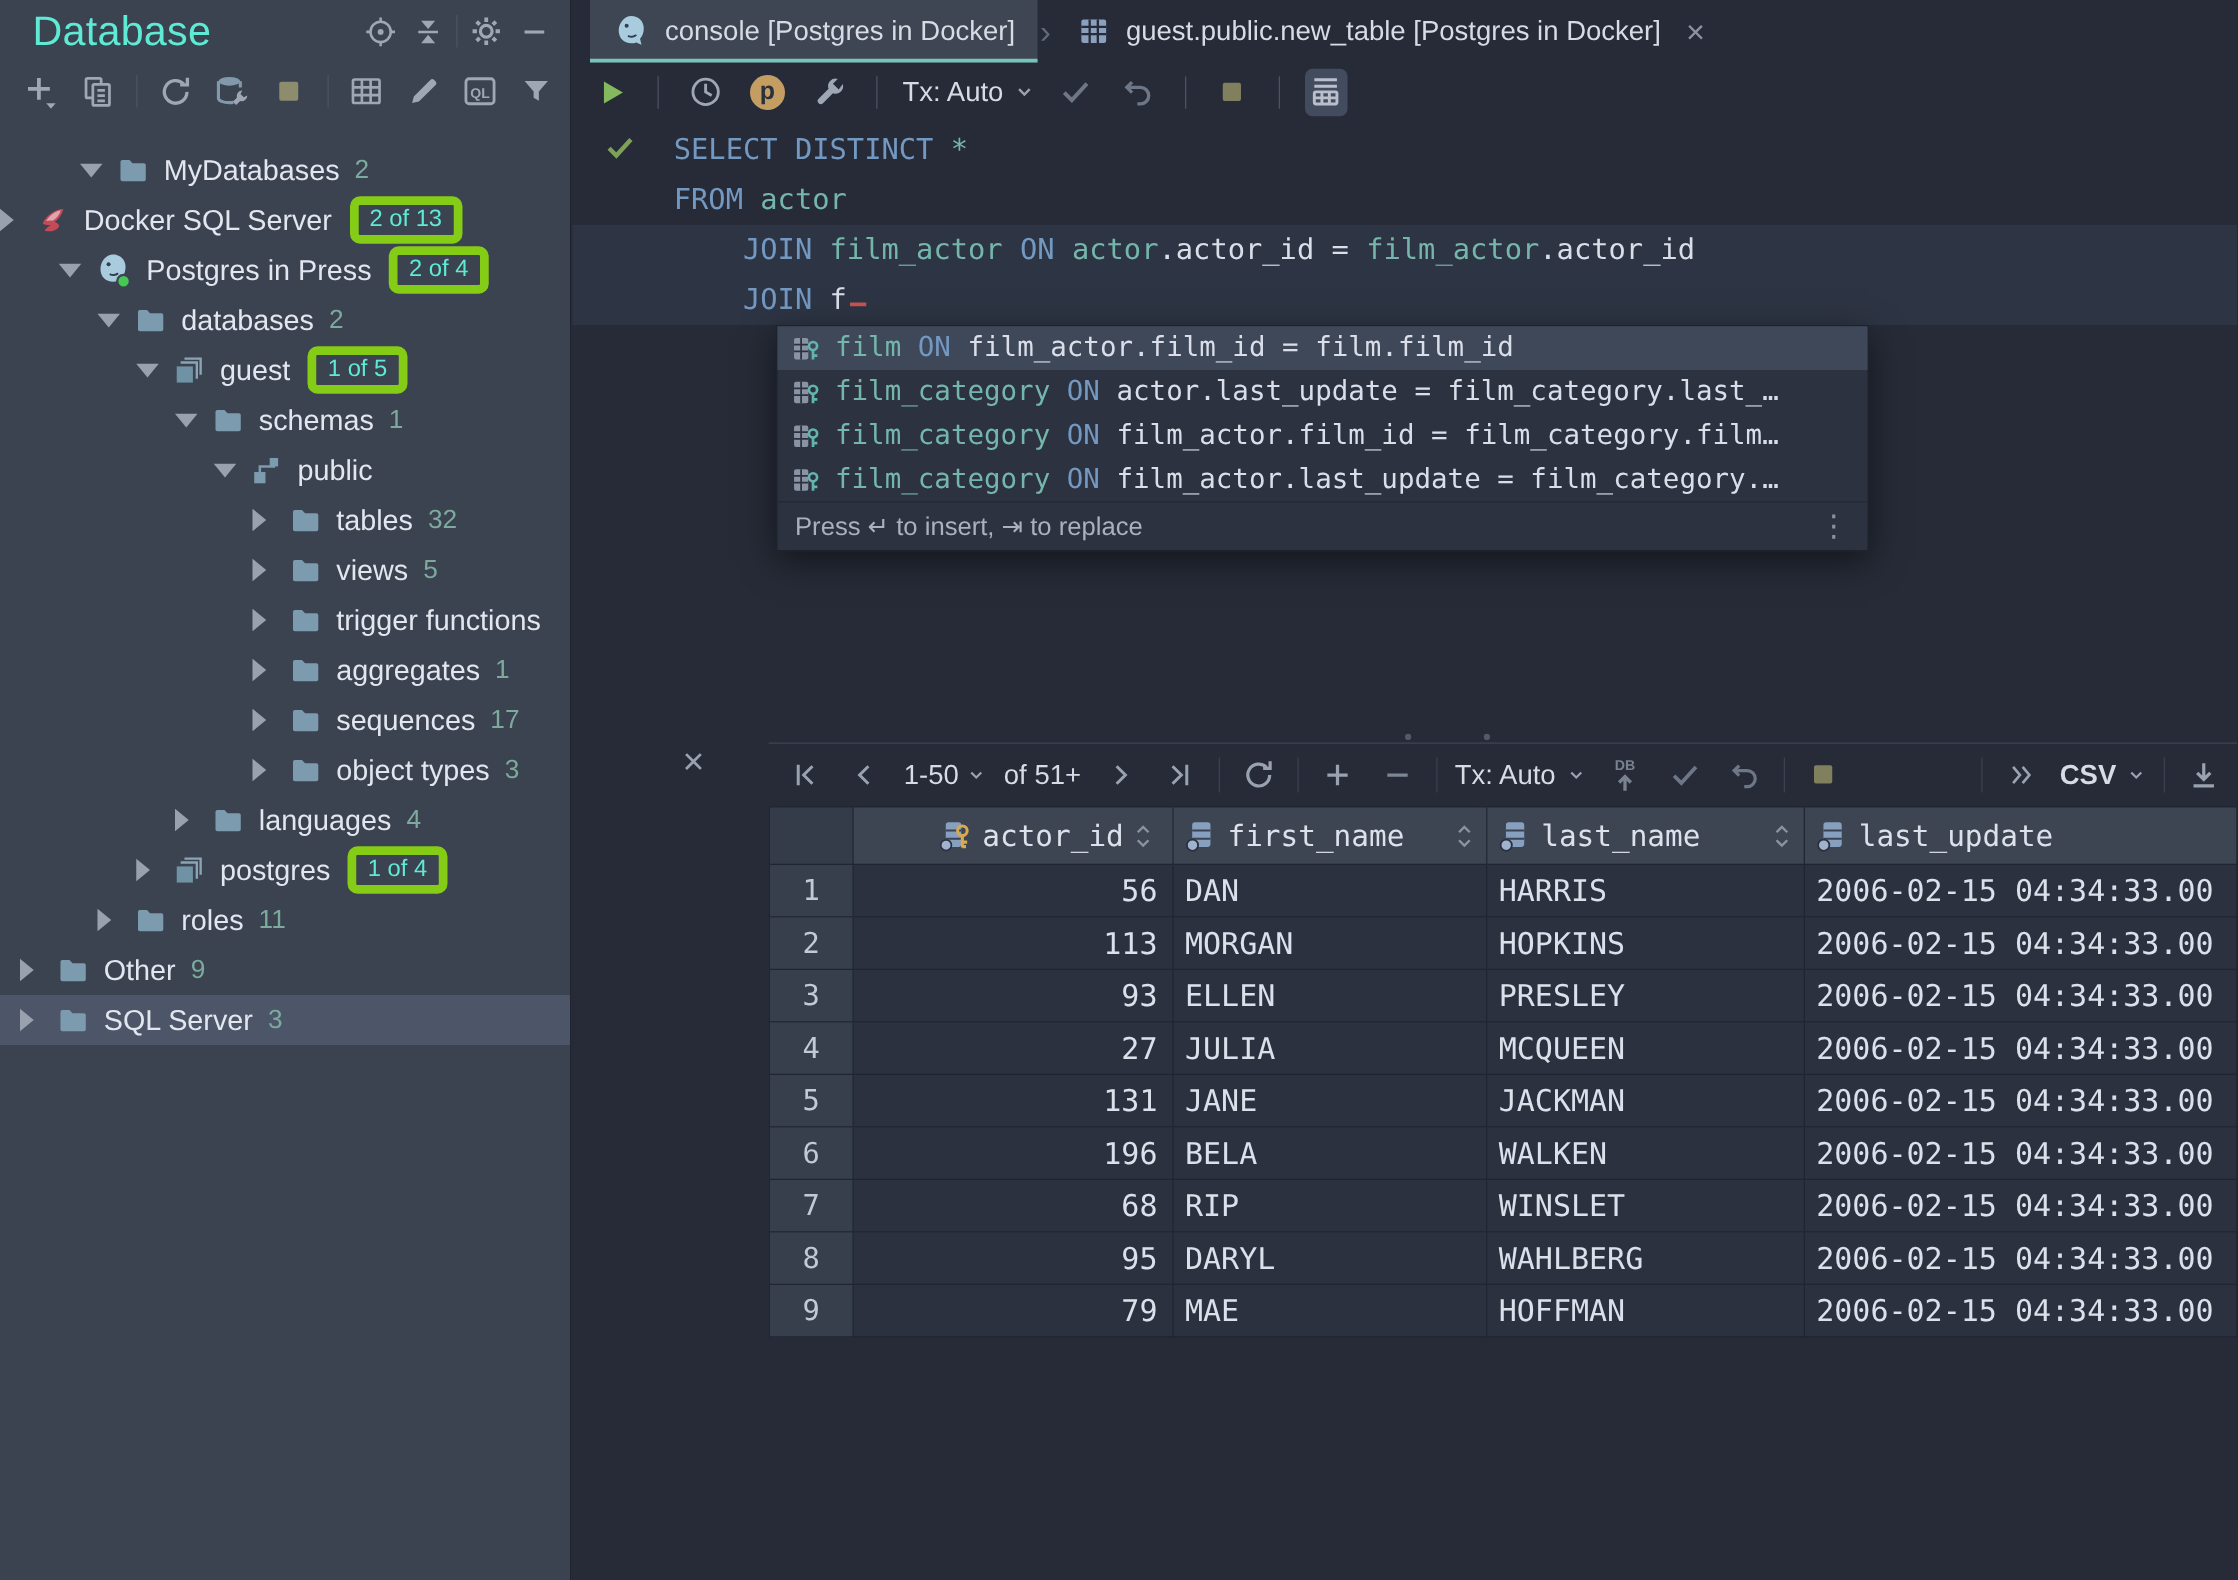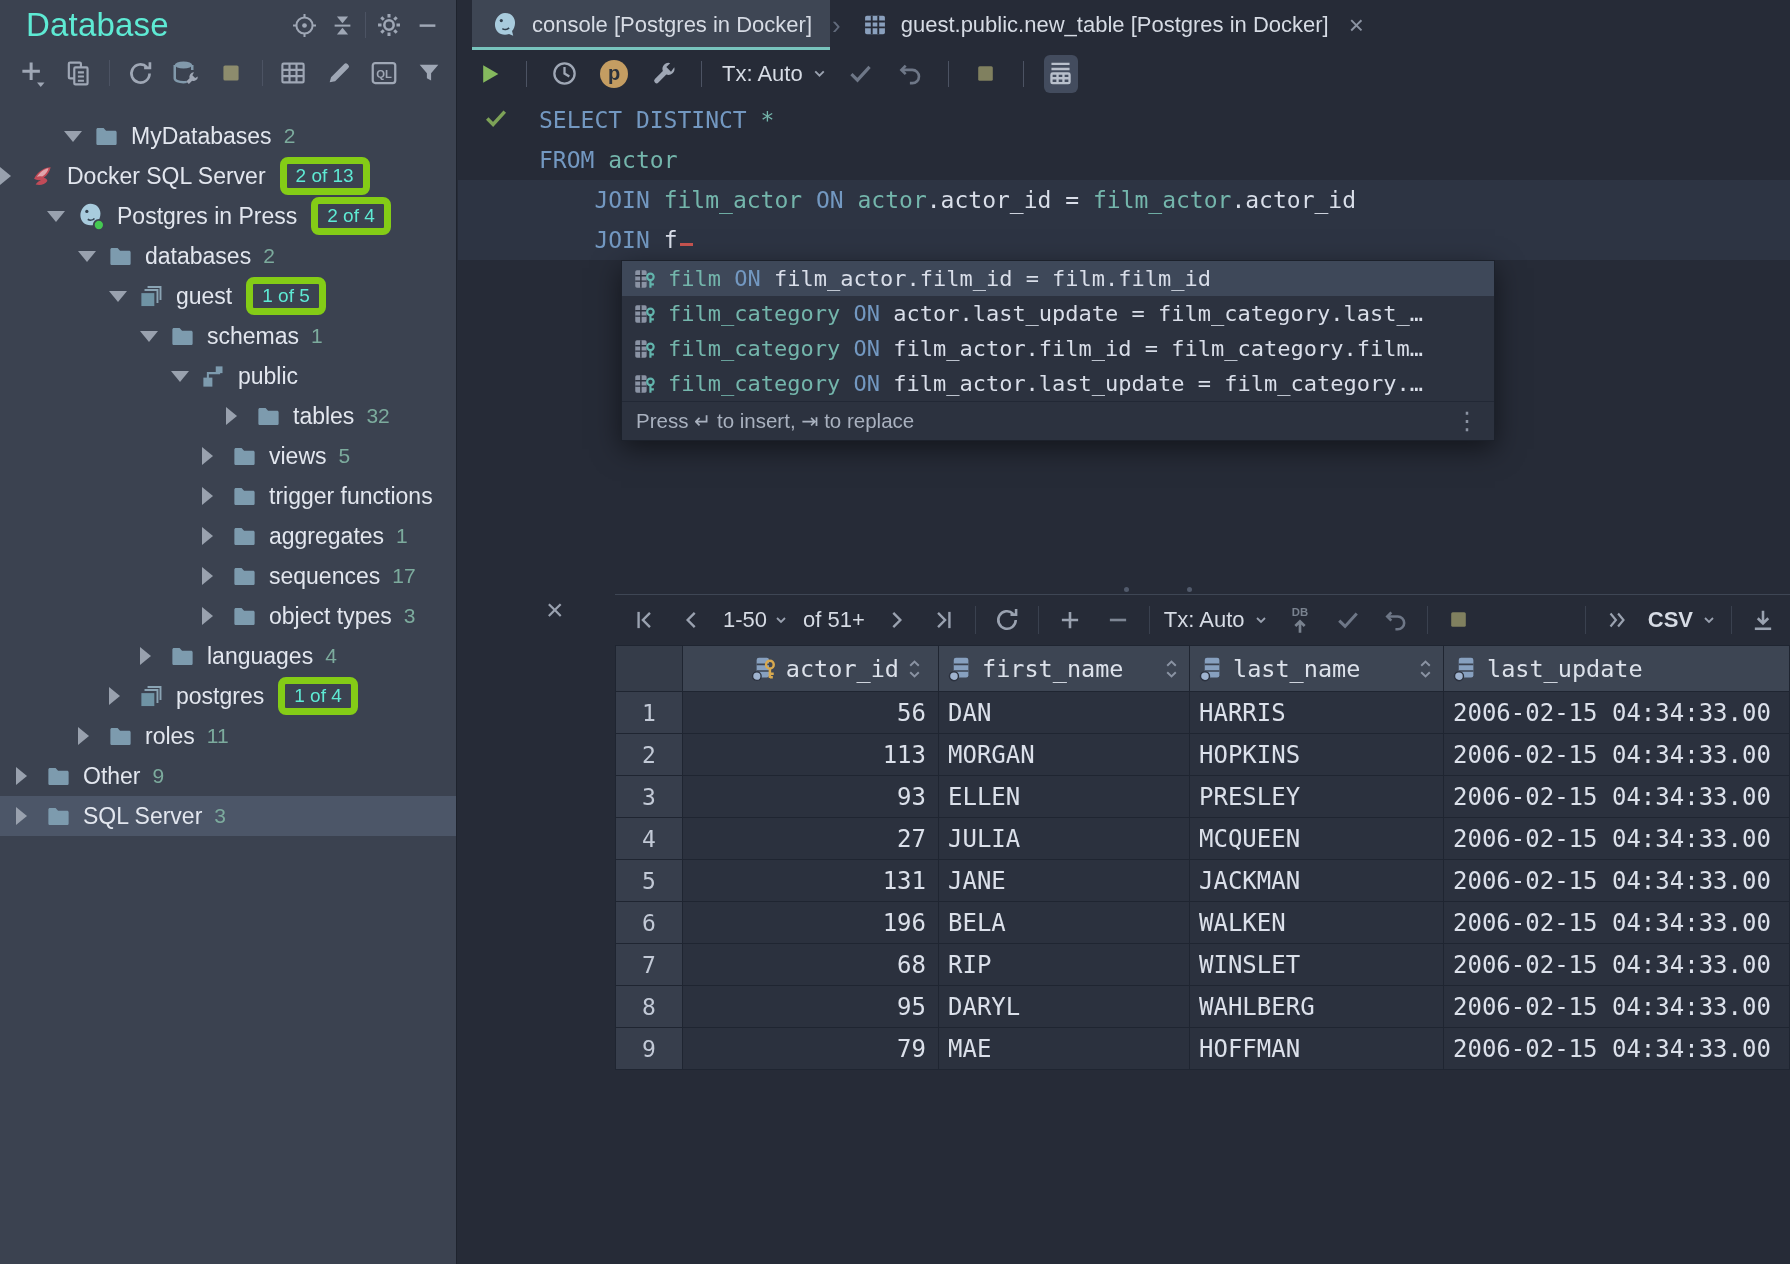--- a/index.html
+++ b/index.html
@@ -268,21 +268,21 @@
           <span class="arr expanded"></span>
           <span class="ticon">
             <svg width="27" height="27" viewBox="0 0 24 24">
               <path d="M7 14V9h10v-3" stroke="#7d9bae" stroke-width="1.8" fill="none"></path>
               <rect x="3" y="13" width="8" height="8" fill="#7d9bae"></rect>
               <rect x="14" y="3" width="6" height="6" fill="#7d9bae"></rect>
             </svg>
           </span>
           <span class="tlabel">public</span>
         </div>
-        <div class="trow" style="padding-left: 202px; margin-left: 24px;">
+        <div class="trow" style="padding-left: 202px;">
           <span class="arr collapsed"></span>
           <span class="ticon">
             <svg width="27" height="27" viewBox="0 0 24 24">
               <path d="M3 5.8C3 5 3.6 4.4 4.4 4.4h5l2.2 2.4h8c.8 0 1.4.6 1.4 1.4v10c0 .8-.6 1.4-1.4 1.4H4.4C3.6 19.6 3 19 3 18.2z" fill="#7d9bae"></path>
             </svg>
           </span>
           <span class="tlabel">tables</span>
           <span class="tcount">32</span>
         </div>
         <div class="trow" style="padding-left: 202px;">

